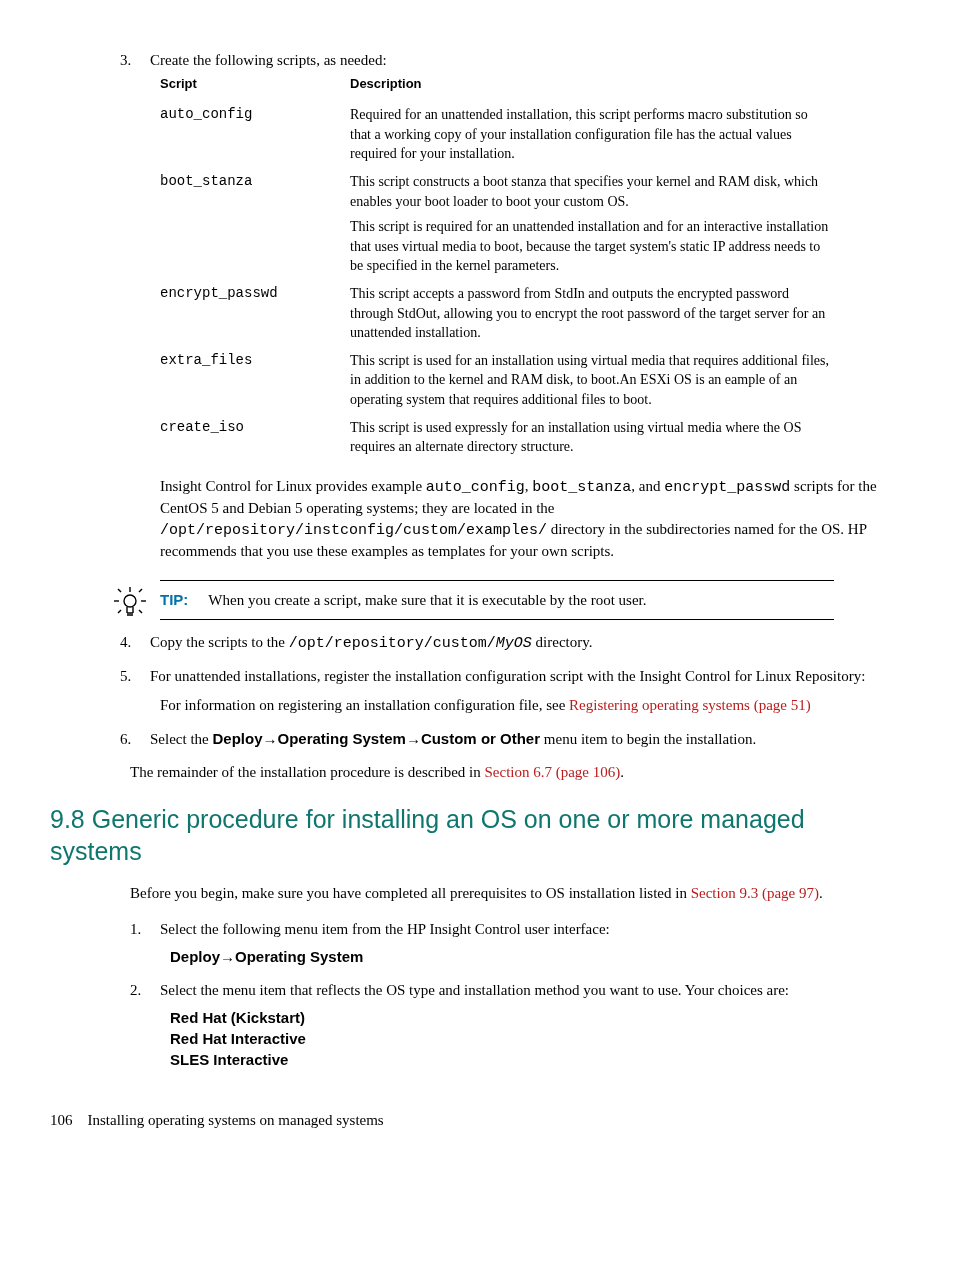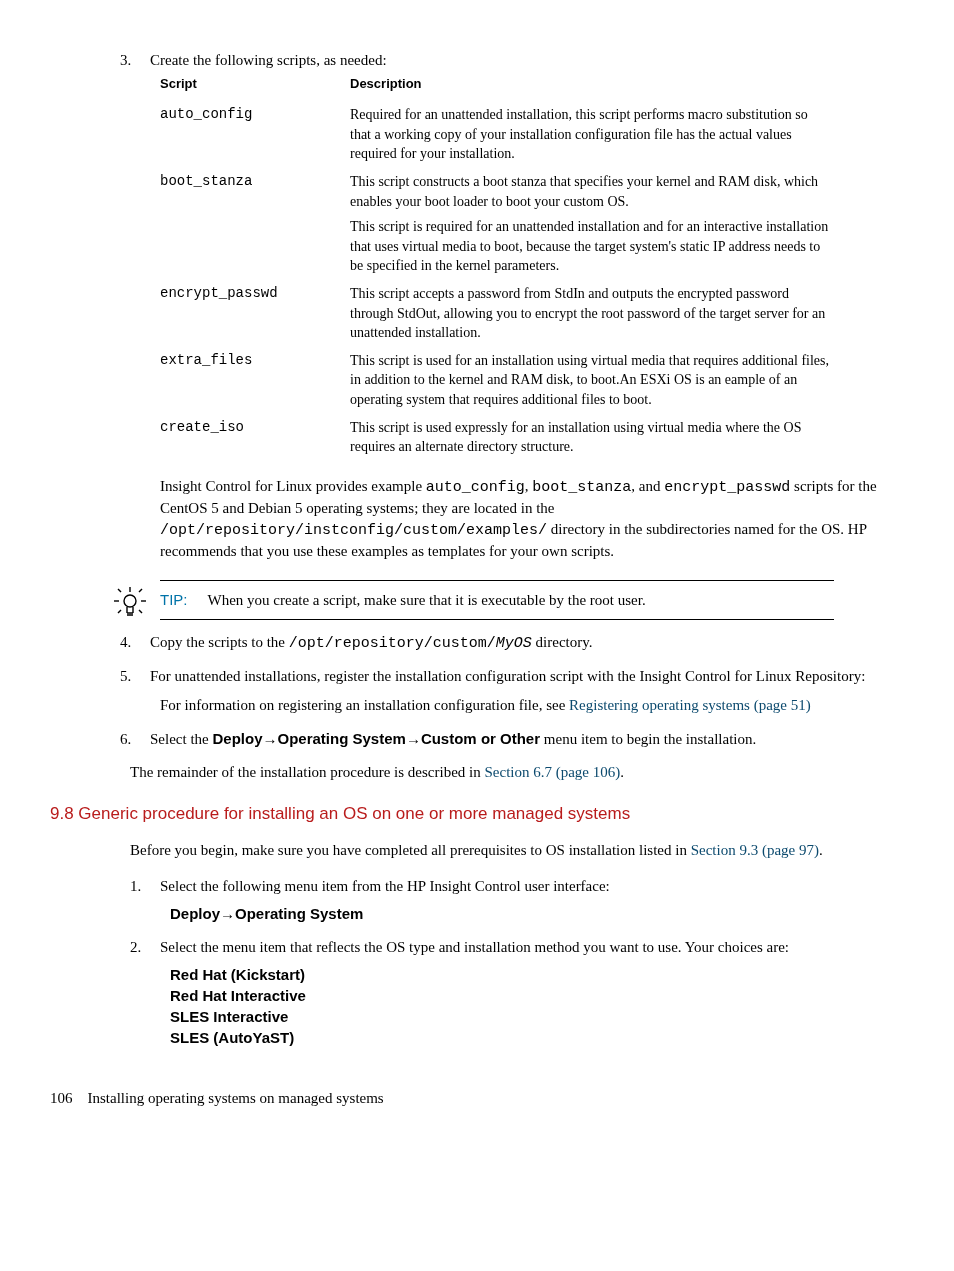--- a/index.html
+++ b/index.html
@@ -75,41 +75,41 @@
     }
     .tip-icon {
       position: absolute;
       left: -48px;
       top: 4px;
       width: 36px;
       height: 36px;
     }
     .tip-label {
       font-family: Arial, sans-serif;
-      font-weight: normal;
+      font-weight: bold;
       color: #0073a8;
       margin-right: 20px;
       text-align: center;
     }
     .link {
-      color: #0c4a6e;
+      color: #b91c1c;
     }
     .bold-sans {
       font-family: Arial, sans-serif;
       font-weight: bold;
     }
     .main-text {
       margin-left: 80px;
       margin-top: 8px;
     }
     h2.section-heading {
       font-family: Arial, sans-serif;
       font-weight: normal;
-      color: #b91c1c;
-      font-size: 17px;
+      color: #0f766e;
+      font-size: 25px;
       margin: 20px 0 9px 0;
       line-height: 1.3;
     }
     .footer {
       margin-top: 40px;
       font-size: 15px;
     }
     .footer-page {
       margin-right: 15px;
     }
@@ -222,21 +222,20 @@
       <div style="margin-top:6px;">
         <span class="bold-sans">Deploy</span><span>→</span><span class="bold-sans">Operating System</span>
       </div>
     </div>
     <div class="step-item">
       <span class="step-number">2.</span><span>Select the menu item that reflects the OS type and installation method you want to use. Your choices are:</span>
       <div class="choices-list">
         <div class="bold-sans">Red Hat (Kickstart)</div>
         <div class="bold-sans">Red Hat Interactive</div>
         <div class="bold-sans">SLES Interactive</div>
-        <div class="bold-sans">SLES (AutoYaST)</div>
       </div>
     </div>
   </div>
 </div>
 
 <div class="footer">
   <span class="footer-page">106</span><span>Installing operating systems on managed systems</span>
 </div>
 
 </body></html>

